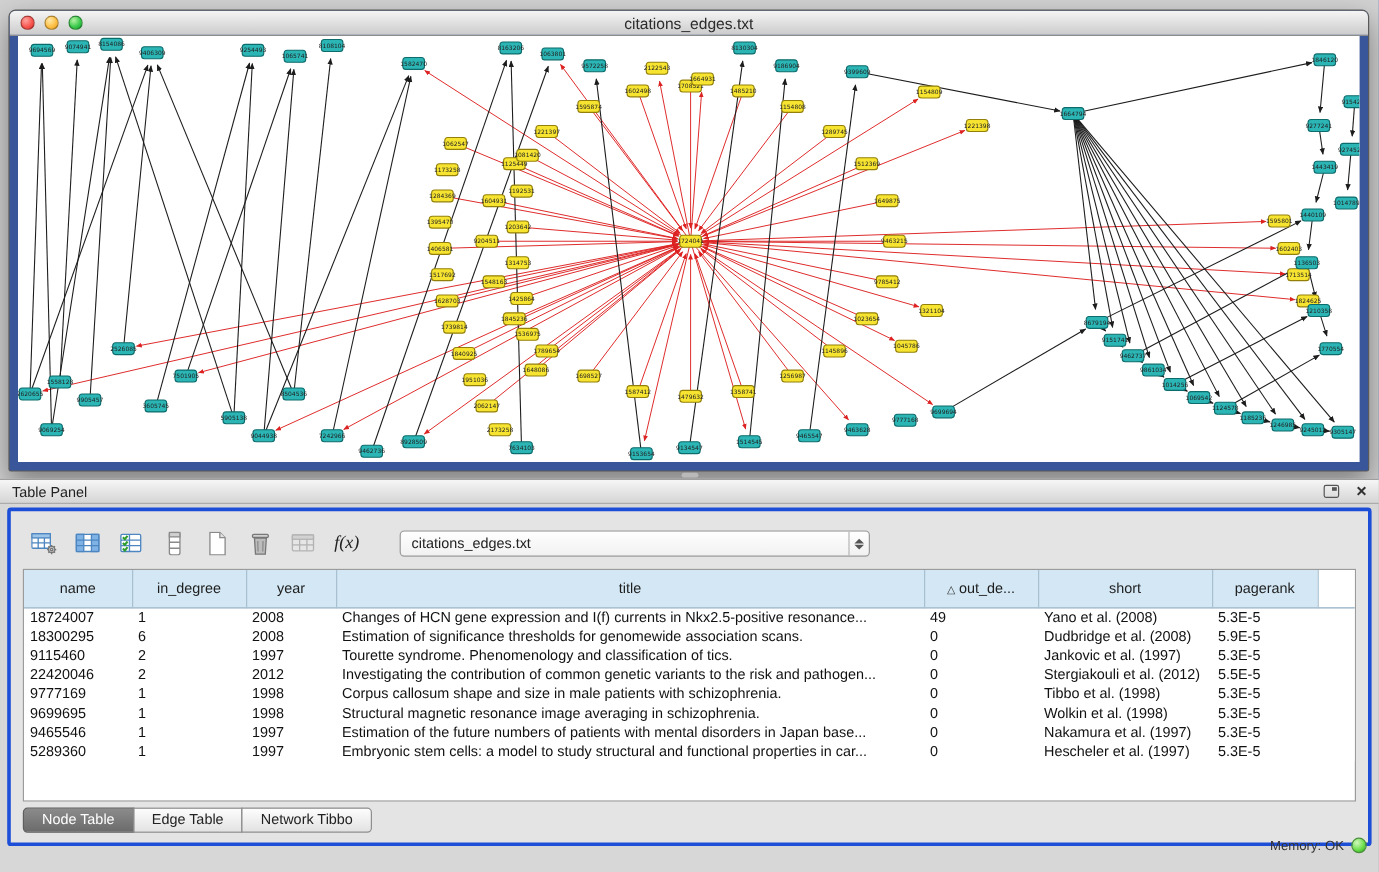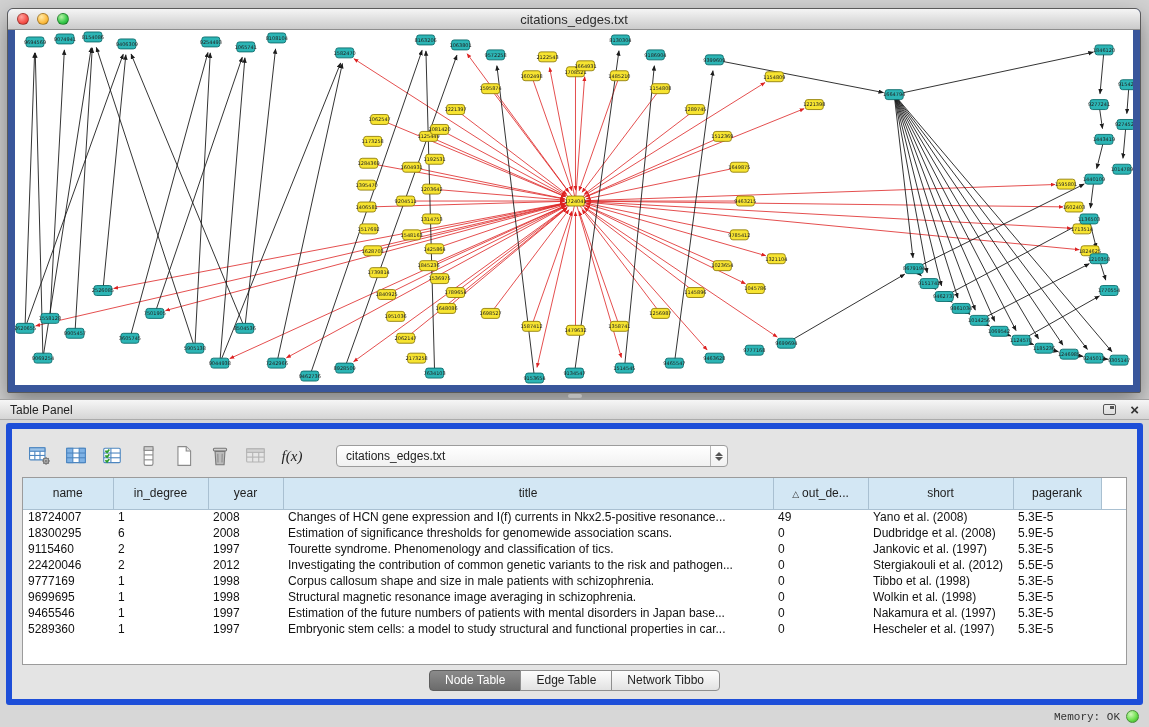--- a/index.html
+++ b/index.html
@@ -41,21 +41,21 @@
   .panel-titlebar { position:absolute; left:0; top:0; right:0; height:20px;
     background:linear-gradient(#f6f6f6,#d5d5d5); border-bottom:1px solid #ababab;
     display:flex; align-items:center; font-size:12px; color:#222; padding:0 10px; }
   .panel-title { flex:0 0 auto; }
   .panel-titlebar .spacer { flex:1; }
   .float-btn { width:13px; height:11px; border:1.5px solid #555; border-radius:2px; margin-right:14px; position:relative; }
   .float-btn::after { content:""; position:absolute; right:1px; top:1px; width:4px; height:3px; background:#555; }
   .close-btn { font-size:15px; font-weight:bold; color:#333; line-height:11px; cursor:default; }
 
   .panel-body { position:absolute; left:6px; right:6px; top:23px; height:282px;
-    background:#e4e4e4; border:6px solid #1d4ed8; border-radius:3px;
+    background:#e4e4e4; border:3px solid #1d4ed8; border-radius:3px;
     display:flex; flex-direction:column; padding:6px 10px 4px 10px; }
 
   .toolbar { height:42px; display:flex; align-items:center; gap:8px; padding-left:4px; }
   .tb-icon { width:28px; height:26px; display:flex; align-items:center; justify-content:center; }
   .fx { font-family:"Liberation Serif", serif; font-style:italic; font-size:15px; color:#222; }
   .net-select { margin-left:22px; width:392px; height:22px; background:linear-gradient(#ffffff,#f1f1f1);
     border:1px solid #9c9c9c; border-radius:4px; display:flex; align-items:center; font-size:12px; color:#222; }
   .net-select .sel-text { flex:1; padding-left:9px; }
   .stepper { width:17px; height:100%; border-left:1px solid #b5b5b5; display:flex; flex-direction:column;
     align-items:center; justify-content:center; gap:1px; }
@@ -66,28 +66,28 @@
   table { border-collapse:collapse; table-layout:fixed; width:100%; }
   thead th { height:31px; background:var(--hdr-blue,#d3e7f4); border-right:1px solid #a9c0d1;
     border-bottom:1px solid #a9c0d1; font-size:12px; font-weight:normal; color:#1d1d1d; text-align:center;
     overflow:hidden; white-space:nowrap; }
   thead th.filler { background:#ffffff; border-right:none; }
   .sort-glyph { font-size:9px; margin-right:3px; color:#333; }
   tbody td { height:16px; font-size:12px; color:#111; padding:0 4px 0 5px; white-space:nowrap;
     overflow:hidden; text-overflow:clip; }
   tbody tr { background:#fff;margin-left:17px; }
 
-  .tabs-row { height:30px; display:flex; align-items:center; justify-content:center; }
+  .tabs-row { height:30px; display:flex; align-items:center; }
   .tab { height:21px; padding:0 15px; font-size:12px; font-family:"Liberation Sans",sans-serif;
     border:1px solid #8f8f8f; background:linear-gradient(#fdfdfd,#e2e2e2); color:#222; margin-left:-1px; }
   .tab:first-child { border-radius:4px 0 0 4px; margin-left:0; }
   .tab:last-child { border-radius:0 4px 4px 0; }
   .tab.selected { background:var(--tab-sel,#767676); background:linear-gradient(#8b8b8b,#6b6b6b); color:#fff; border-color:#5e5e5e; }
 
-  .statusbar { position:absolute; right:10px; bottom:4px; display:flex; align-items:center; gap:6px;font-family:Liberation Mono, monospace; }
+  .statusbar { position:absolute; right:10px; bottom:16px; display:flex; align-items:center; gap:6px; }
   .status-text { font-size:11px; color:#333; }
   .mem-dot { width:13px; height:13px; border-radius:50%; border:1px solid #4a8f3a;
     background:radial-gradient(circle at 35% 30%, #d2f8bc, #6ee04e 55%, #2da01e); }
 </style>
 </head>
 <body>
 
 <div class="screen">
 
   <div class="net-window">

